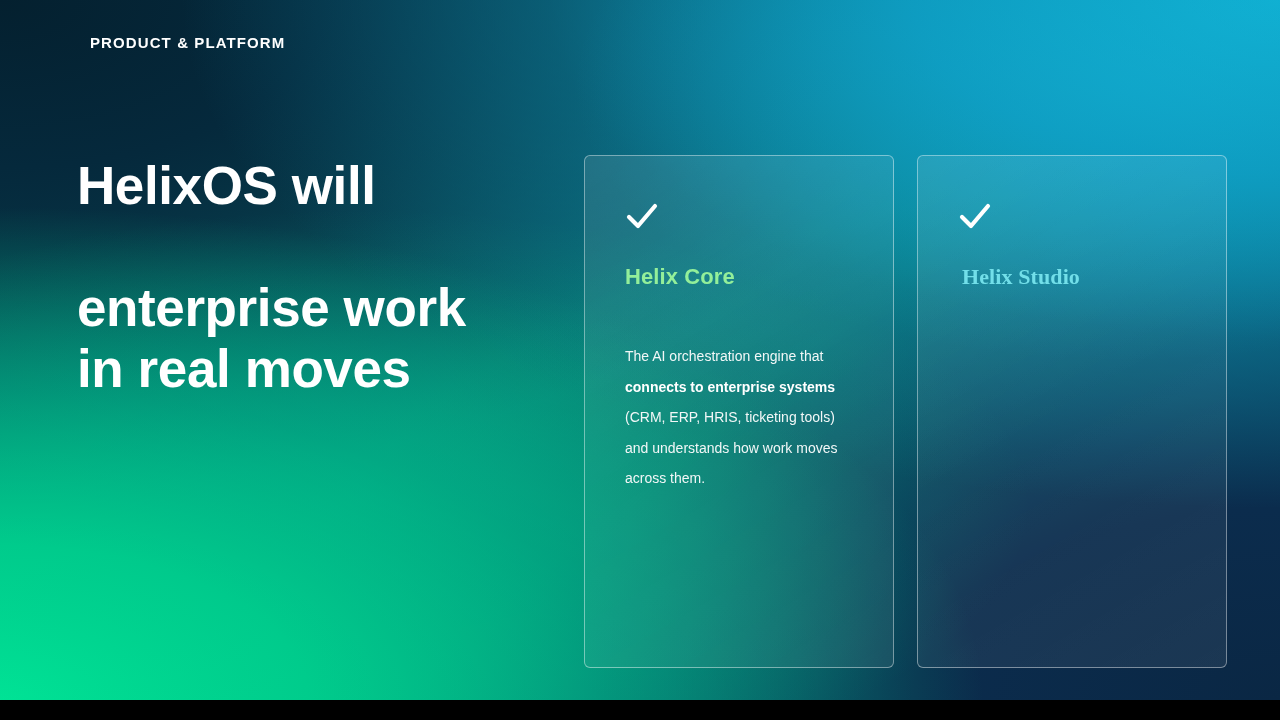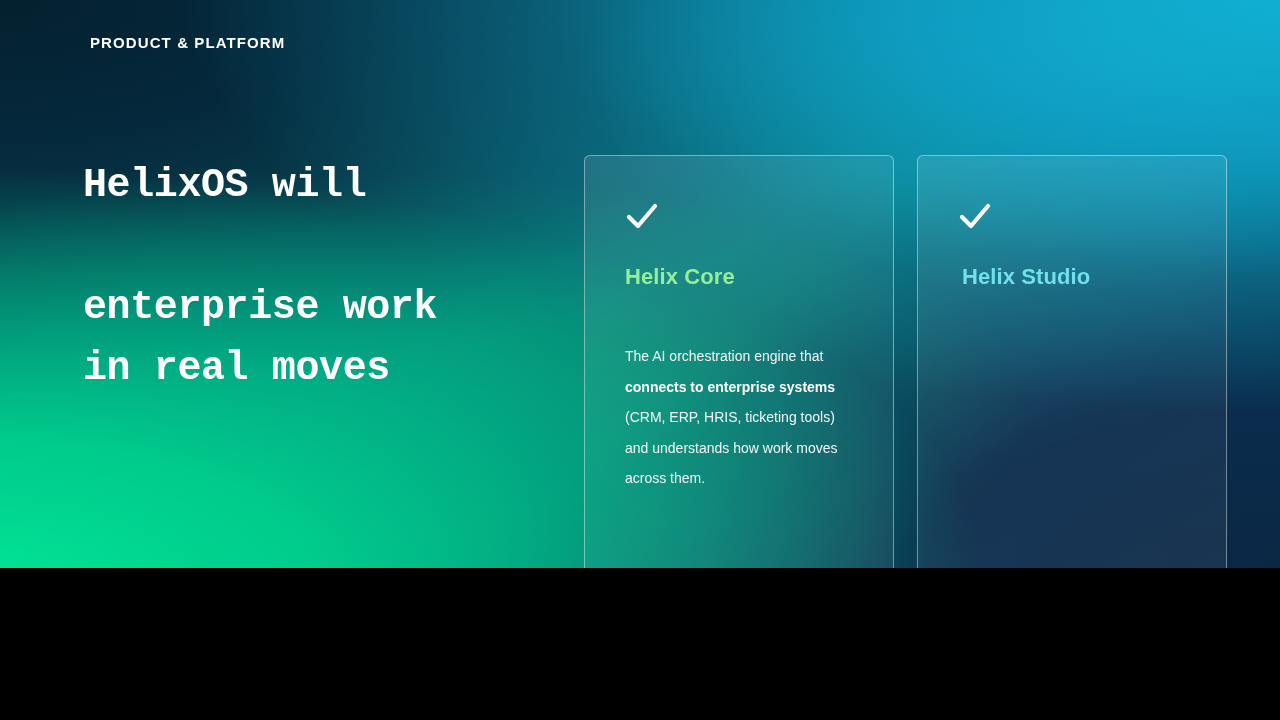--- a/index.html
+++ b/index.html
@@ -3,21 +3,21 @@
 <meta charset="utf-8">
 <style>
   html, body {
     margin: 0;
     padding: 0;
     background: #000;
   }
   .slide {
     position: relative;
     width: 1280px;
-    height: 568px;
+    height: 700px;
     overflow: hidden;
     font-family: "Liberation Sans", sans-serif;
     background-color: #0a7a6e;
   }
   
   .bg-base {
     position: absolute;
     inset: 0;
     background:
       radial-gradient(130% 110% at 100% 0%,   #0fb0d2 0%, #0c96bb 22%, rgba(12,120,150,0.55) 44%, rgba(12,120,150,0) 66%),
@@ -39,29 +39,28 @@
     left: 90px;
     top: 34px;
     font-size: 15px;
     font-weight: bold;
     letter-spacing: 1.1px;
     color: #ffffff;
   }
 
   .headline {
     position: absolute;
-    left: 83px;
+    left: 77px;
     top: 155px;
     width: 470px;
-    font-size: 40px;
+    font-size: 53px;
     line-height: 61px;
     font-weight: bold;
     color: #ffffff;
     letter-spacing: -0.4px;
-    font-family: Liberation Mono, monospace;
   }
   .headline .accent { color: #93ef9a; }
 
   .cards {
     position: absolute;
     left: 584px;
     top: 155px;
   }
   .card {
     position: absolute;
@@ -86,21 +85,21 @@
   .card-title {
     position: absolute;
     left: 40px;
     top: 108px;
     font-size: 22px;
     font-weight: bold;
     letter-spacing: 0.1px;
   }
   .card-2 .card-title { left: 44px; }
   .title-green { color: #93ef9a; }
-  .title-cyan  { color: #72dfe9; }
+  .title-cyan  { color: #72dfe9; font-family: Liberation Serif, serif; }
 
   .card-body {
     position: absolute;
     left: 40px;
     top: 185px;
     width: 232px;
     font-size: 14px;
     line-height: 30.6px;
     color: #f2f7f7;
   }

